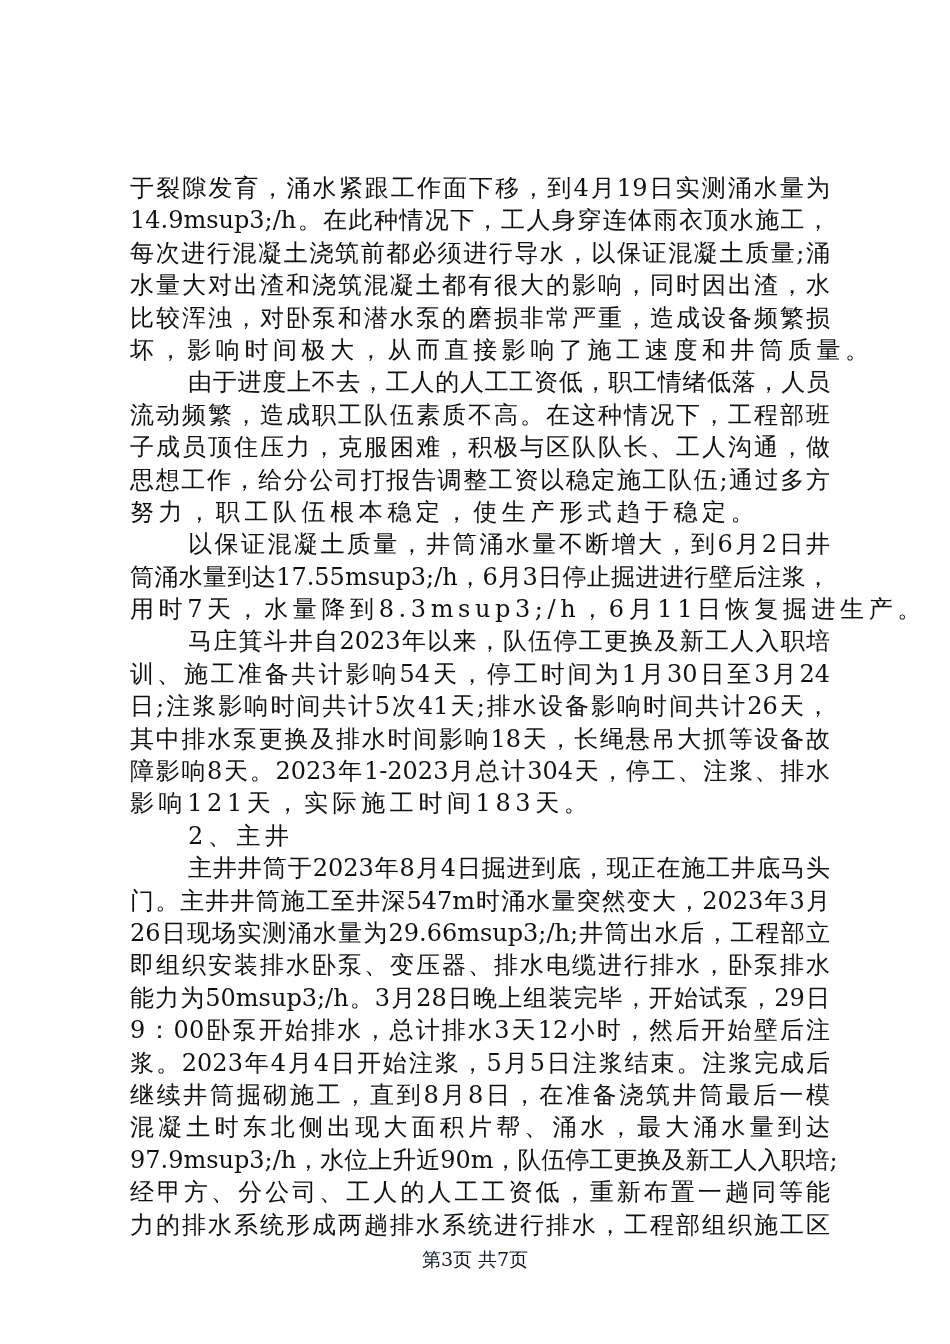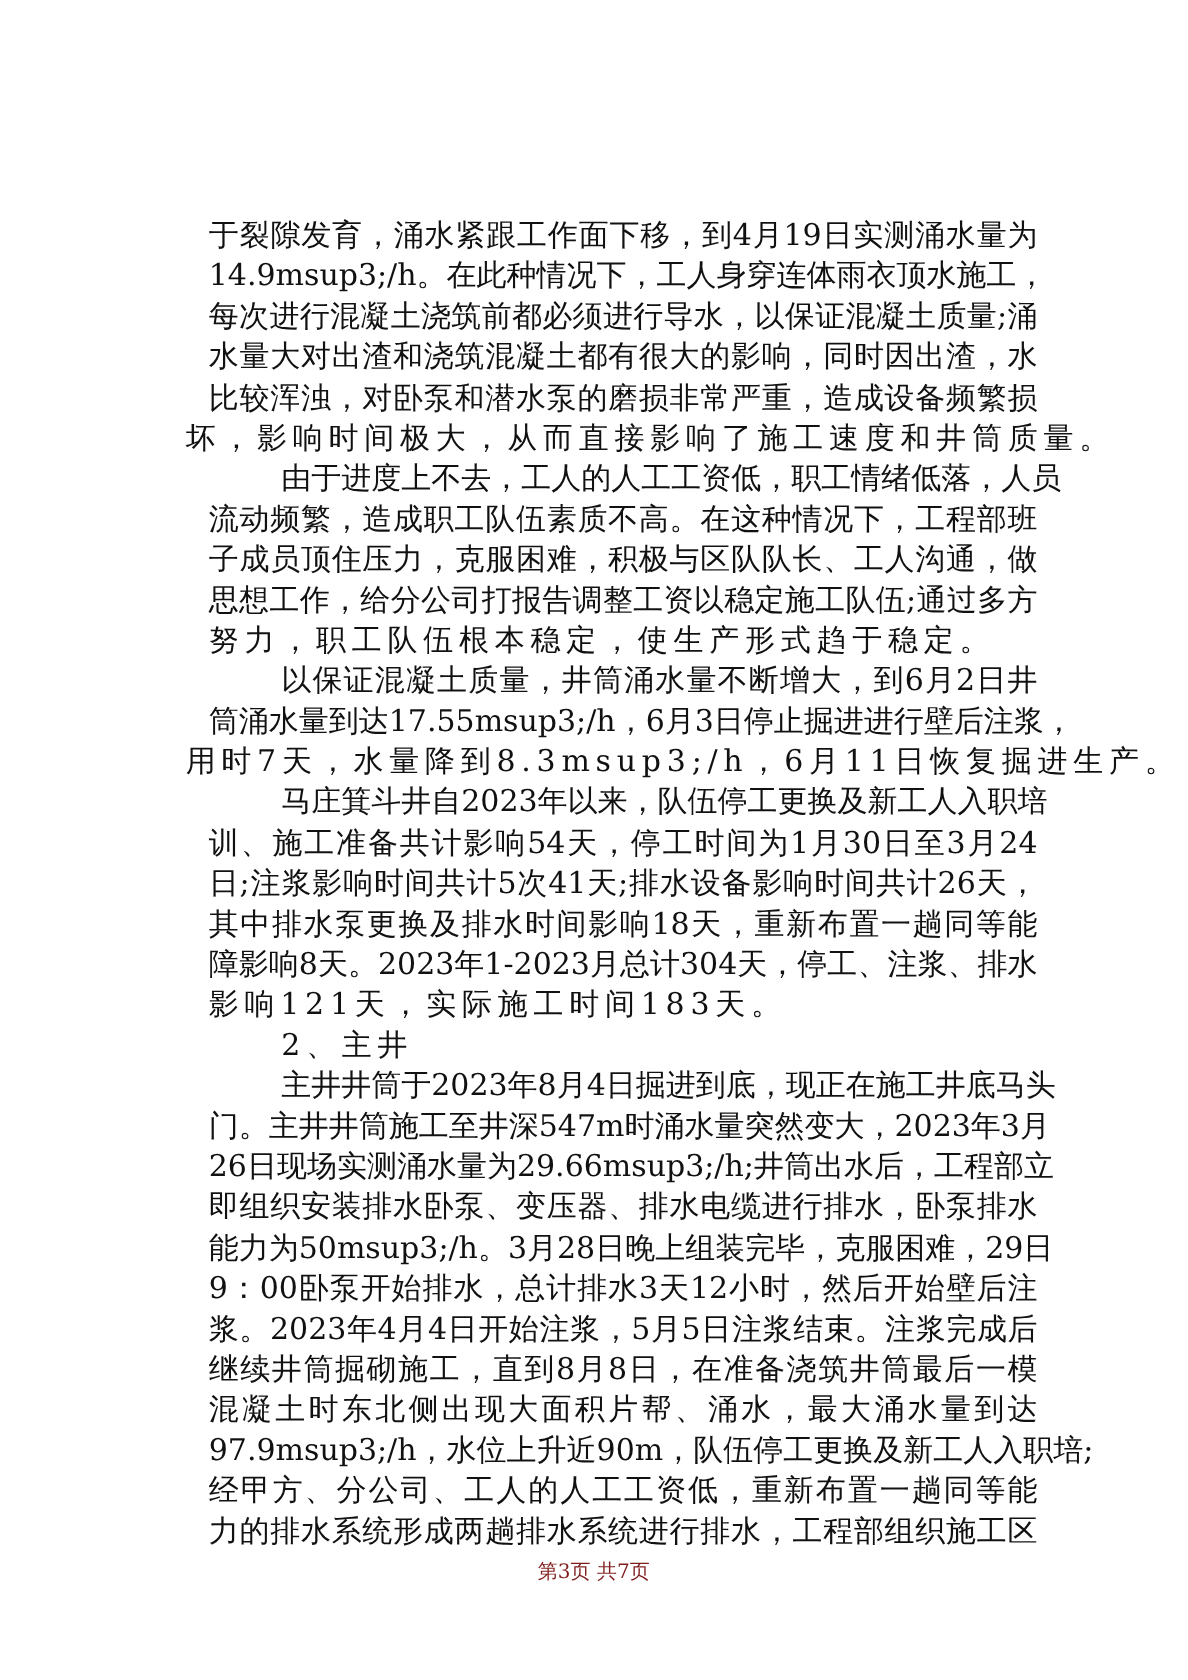--- a/index.html
+++ b/index.html
@@ -41,37 +41,36 @@
       justify-content: center;
     }
     .line.last span.txt {
       letter-spacing: 4.6px;
     }
     .line span.txt {
       display: block;
       width: 100%;
       text-align: justify;
       text-align-last: justify;
-      margin-left: 37px;
     }
     .line.last span.txt {
       text-align-last: left;
     }
     .indent {
       padding-left: 58px;
       box-sizing: border-box;
     }
     .footer {
       position: absolute;
       left: 0;
       width: 950px;
       top: 1247px;
       text-align: center;
-      font-size: 16px;
-      color: #7f1d1d;
+      font-size: 19px;
+      color: #0f172a;
     }
   </style>
 </head>
 <body>
 
 <div class="page">
   <div class="content" id="content">
       <div class="line">
         <span class="txt">于裂隙发育，涌水紧跟工作面下移，到4月19日实测涌水量为</span>
       </div>
@@ -117,21 +116,21 @@
       <div class="line indent">
         <span class="txt">马庄箕斗井自2023年以来，队伍停工更换及新工人入职培</span>
       </div>
       <div class="line">
         <span class="txt">训、施工准备共计影响54天，停工时间为1月30日至3月24</span>
       </div>
       <div class="line">
         <span class="txt">日;注浆影响时间共计5次41天;排水设备影响时间共计26天，</span>
       </div>
       <div class="line">
-        <span class="txt">其中排水泵更换及排水时间影响18天，重新布置一趟同等能</span>
+        <span class="txt">其中排水泵更换及排水时间影响18天，长绳悬吊大抓等设备故</span>
       </div>
       <div class="line">
         <span class="txt">障影响8天。2023年1-2023月总计304天，停工、注浆、排水</span>
       </div>
       <div class="line last">
         <span class="txt">影响121天，实际施工时间183天。</span>
       </div>
       <div class="line indent last">
         <span class="txt">2、主井</span>
       </div>
@@ -141,21 +140,21 @@
       <div class="line">
         <span class="txt">门。主井井筒施工至井深547m时涌水量突然变大，2023年3月</span>
       </div>
       <div class="line">
         <span class="txt">26日现场实测涌水量为29.66msup3;/h;井筒出水后，工程部立</span>
       </div>
       <div class="line">
         <span class="txt">即组织安装排水卧泵、变压器、排水电缆进行排水，卧泵排水</span>
       </div>
       <div class="line">
-        <span class="txt">能力为50msup3;/h。3月28日晚上组装完毕，克服困难，29日</span>
+        <span class="txt">能力为50msup3;/h。3月28日晚上组装完毕，开始试泵，29日</span>
       </div>
       <div class="line">
         <span class="txt">9：00卧泵开始排水，总计排水3天12小时，然后开始壁后注</span>
       </div>
       <div class="line">
         <span class="txt">浆。2023年4月4日开始注浆，5月5日注浆结束。注浆完成后</span>
       </div>
       <div class="line">
         <span class="txt">继续井筒掘砌施工，直到8月8日，在准备浇筑井筒最后一模</span>
       </div>

